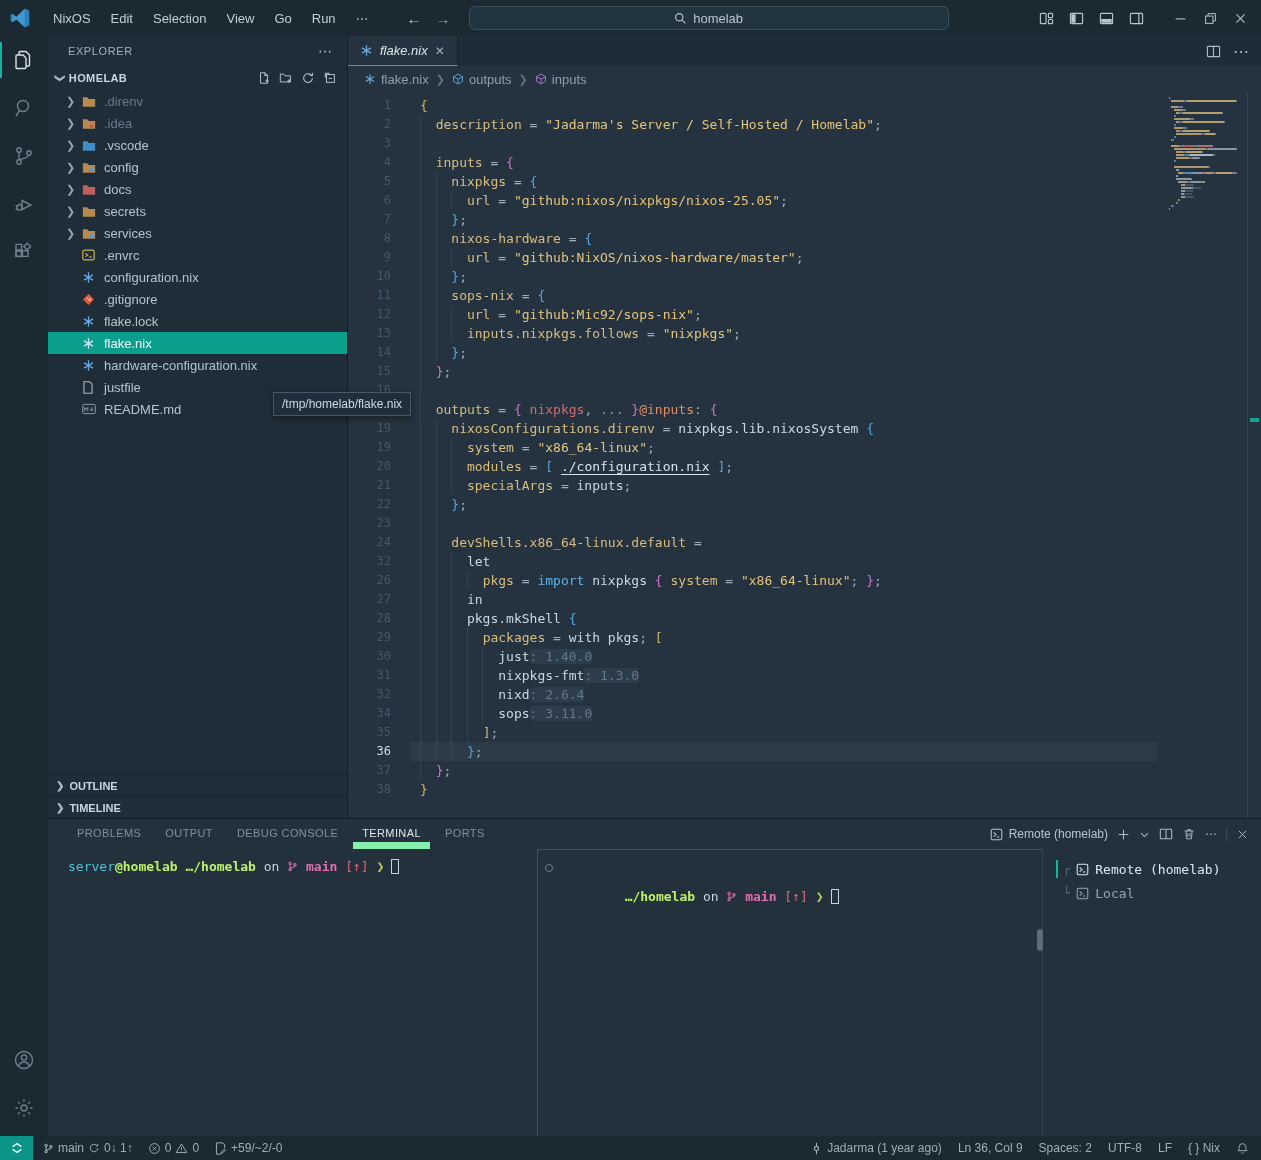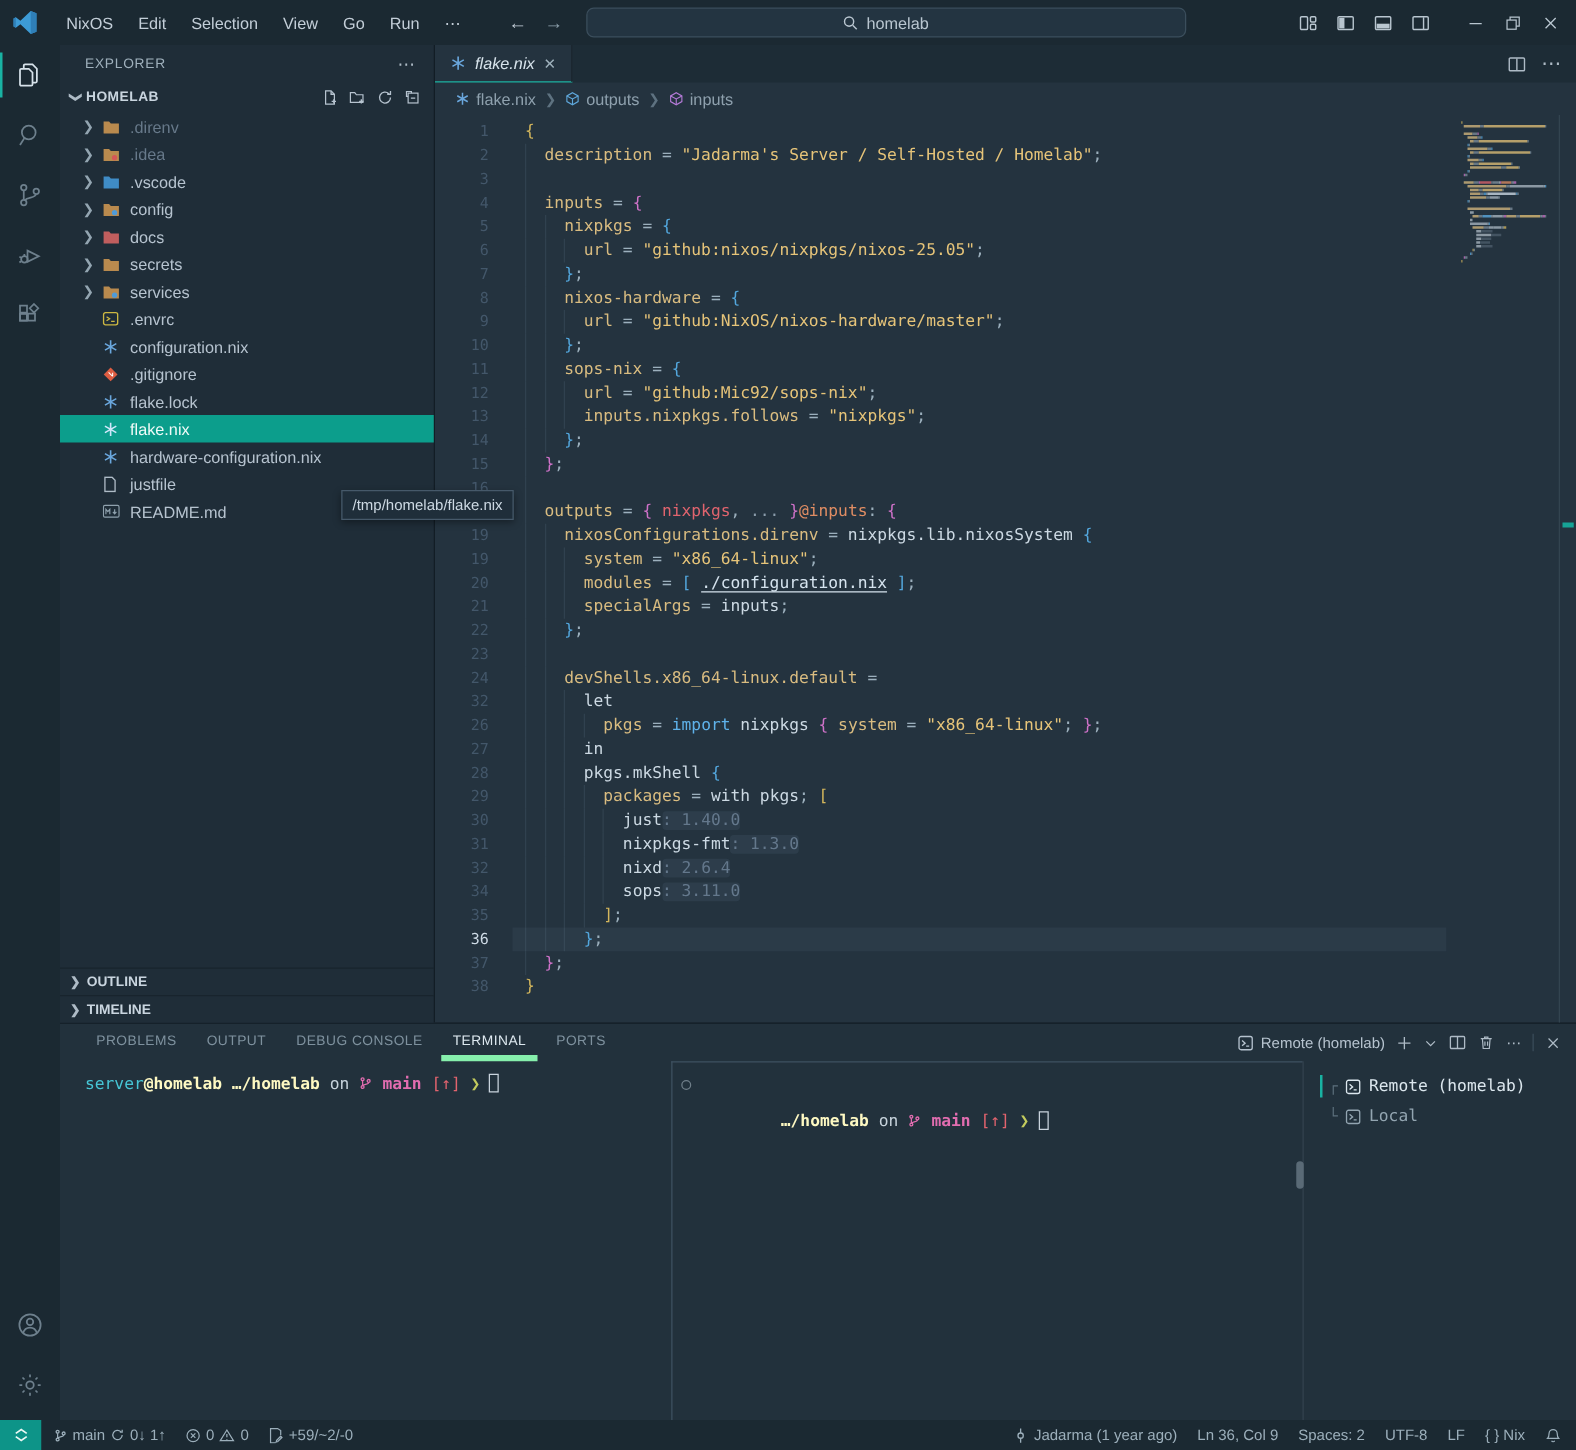--- a/index.html
+++ b/index.html
@@ -76,29 +76,29 @@
   .mm-line { height:2px; margin-bottom:1px; display:flex; }
   .mm-line span { height:2px; flex:none; opacity:.75; }
   .overview { position:absolute; top:0; bottom:0; right:0; width:14px; border-left:1px solid #334450; }
   .ov-mark { position:absolute; top:326px; left:2px; right:2px; height:4px; background:#16a396; }
 
   
   .panel { height:318px; flex:none; background:#22313c; border-top:1px solid #121d25; display:flex; flex-direction:column; }
   .panel-head { height:30px; flex:none; display:flex; align-items:center; padding:0 12px 0 20px; }
   .ptabs { display:flex; gap:6px; height:30px; }
   .ptab { padding:0 9px; font-size:11px; letter-spacing:.4px; color:#7e919e; line-height:29px; }
-  .ptab.active { color:#dce7ee; border-bottom:5px solid #86efac; }
+  .ptab.active { color:#dce7ee; border-bottom:7px solid #86efac; }
   .phead-right { margin-left:auto; display:flex; align-items:center; gap:9px; color:#aebbc6; font-size:12px; }
   .phead-label { display:flex; align-items:center; gap:6px; color:#b6c3cf; }
   .phead-sep { width:1px; height:14px; background:#3a4c59; }
   .panel-body { flex:1; display:flex; position:relative; font-family:"DejaVu Sans Mono",monospace; font-size:13px; min-height:0; }
   .term { width:489px; flex:none; padding:10px 0 0 20px; white-space:pre; }
   .term2 { flex:1; border-left:1px solid #3e5160; border-top:1px solid #3e5160; padding:9px 0 0 24px; position:relative; white-space:pre; min-width:0; }
   .term-dec { position:absolute; left:7px; top:14px; width:8px; height:8px; border:1px solid #707f8a; border-radius:50%; }
-  .t-cy{color:#46c6d6} .t-yb{color:#fef9c3;font-weight:bold} .t-w{color:#c7d3dc}
+  .t-cy{color:#46c6d6} .t-yb{color:#bef264;font-weight:bold} .t-w{color:#c7d3dc}
   .t-pk{color:#e26db0;font-weight:bold} .t-rd{color:#e2636e} .t-pr{color:#c3cb5d}
   .t-branch{color:#e26db0}
   .t-cursor { display:inline-block; width:8px; height:15px; border:1px solid #c9d4dd; vertical-align:-3px; margin-left:7px; }
   .termlist { width:219px; flex:none; border-left:1px solid #33424e; padding-top:8px; color:#93a5b1; font-size:13px; }
   .tl-row { height:24px; display:flex; align-items:center; position:relative; padding-left:20px; gap:6px; }
   .tl-row .tguide { font-family:"DejaVu Sans Mono",monospace; color:#5c6f7c; font-size:12px; }
   .tl-row.active { color:#dce7ee; }
   .tl-row.active::before { content:''; position:absolute; left:13px; top:3px; bottom:3px; width:2px; background:#19b2a2; }
   .sash-thumb { position:absolute; left:989px; top:80px; width:6px; height:22px; background:#5a6a76; border-radius:3px; }
 

